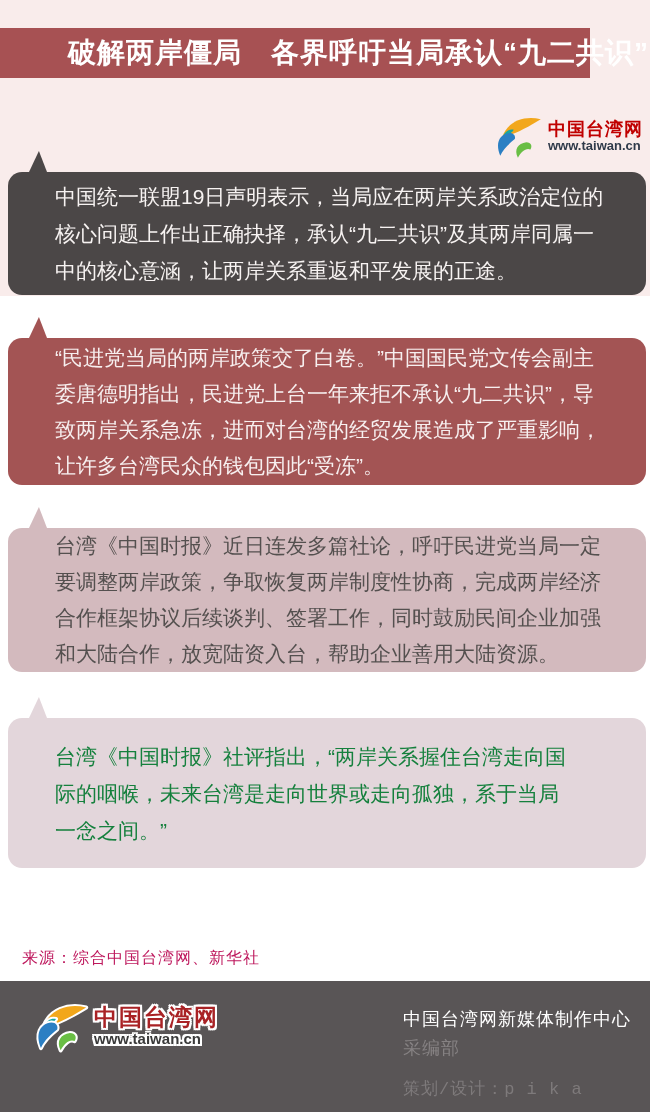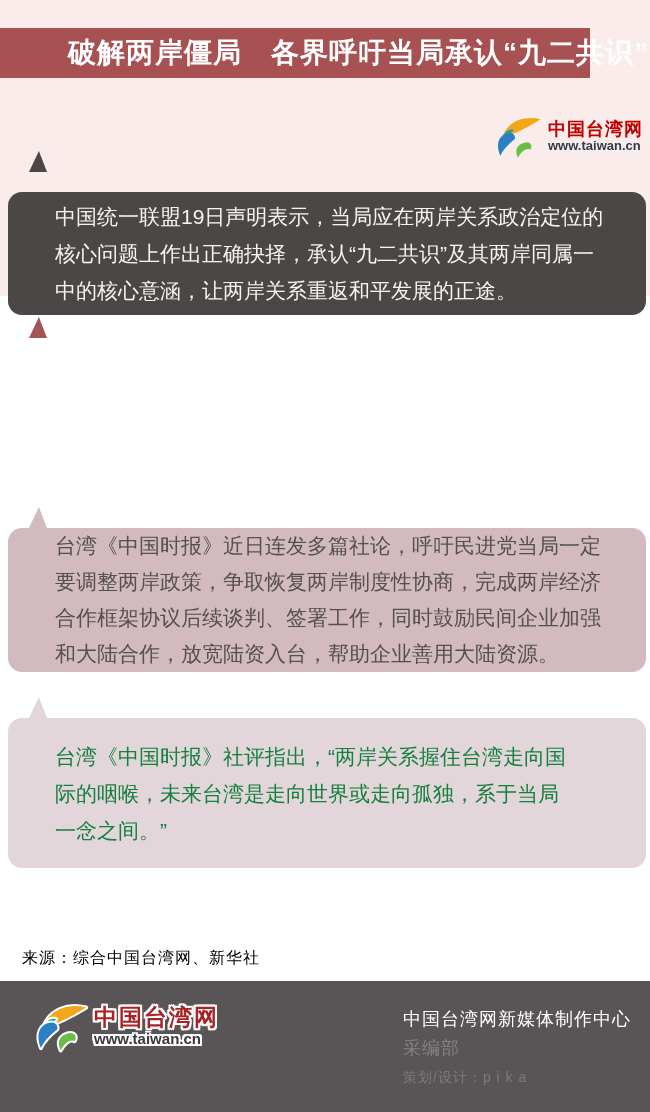--- a/index.html
+++ b/index.html
@@ -39,21 +39,21 @@
   .footer-brand{position:absolute;left:34px;top:14px;display:flex;align-items:center;}
   .footer-brand .swoosh{width:58px;height:62px;flex:0 0 auto;}
   .footer-brand-text{margin-left:2px;}
   .outline-w{text-shadow:-2px -2px 0 #fff,2px -2px 0 #fff,-2px 2px 0 #fff,2px 2px 0 #fff,
              0 -2px 0 #fff,0 2px 0 #fff,-2px 0 0 #fff,2px 0 0 #fff;}
   .footer-brand-name{font-size:23px;font-weight:bold;line-height:25px;letter-spacing:2px;}
   .footer-brand-url{font-size:15px;font-weight:bold;line-height:17px;}
   .footer-credits{position:absolute;left:403px;top:26px;}
   .credit-line{font-size:18px;letter-spacing:1px;}
   .credit-line + .credit-line{margin-top:5px;}
-  .credit-design{font-size:14px;margin-top:9px;letter-spacing:1px;}
+  .credit-design{font-size:17px;margin-top:17px;letter-spacing:1px;font-family:Liberation Mono, monospace;}
 </style>
 </head>
 <body>
 
 <div class="page">
 
   <div class="pink-band" style="background-color: rgb(249, 236, 235);"></div>
 
   <div class="header-bar" style="background-color: rgb(167, 81, 83);">
     <span class="header-title">破解两岸僵局　各界呼吁当局承认“九二共识”</span>
@@ -67,37 +67,40 @@
       <path d="M12 88 C 2 64, 10 46, 30 44 C 38 44, 42 50, 40 56 C 30 64, 18 74, 12 88 Z" fill="#2B7FC3"></path>
       <path d="M46 92 C 38 76, 46 64, 62 62 C 72 62, 74 70, 70 76 C 62 72, 52 80, 46 92 Z" fill="#69BE44"></path>
     </svg>
     <div class="brand-top-text">
       <div class="brand-top-name" style="color: rgb(192, 0, 0);">中国台湾网</div>
       <div class="brand-top-url" style="color: rgb(47, 58, 74);">www.taiwan.cn</div>
     </div>
   </div>
 
   <div class="tail tail1" style="background-color: rgb(75, 71, 71);"></div>
-  <div class="card card1" style="background-color: rgb(75, 71, 71); margin-top: 20px;">
+  <div class="card card1" style="background-color: rgb(75, 71, 71);">
     <div class="card-text" style="color: rgb(247, 243, 242);">中国统一联盟19日声明表示，当局应在两岸关系政治定位的核心问题上作出正确抉择，承认“九二共识”及其两岸同属一中的核心意涵，让两岸关系重返和平发展的正途。</div>
   </div>
 
   <div class="tail tail2" style="background-color: rgb(163, 84, 84);"></div>
+  <div class="card card2" style="background-color: rgb(163, 84, 84);">
+    <div class="card-text" style="color: rgb(247, 239, 239);">“民进党当局的两岸政策交了白卷。”中国国民党文传会副主委唐德明指出，民进党上台一年来拒不承认“九二共识”，导致两岸关系急冻，进而对台湾的经贸发展造成了严重影响，让许多台湾民众的钱包因此“受冻”。</div>
+  </div>
 
   <div class="tail tail3" style="background-color: rgb(211, 186, 190);"></div>
   <div class="card card3" style="background-color: rgb(211, 186, 190);">
     <div class="card-text" style="color: rgb(84, 80, 79);">台湾《中国时报》近日连发多篇社论，呼吁民进党当局一定要调整两岸政策，争取恢复两岸制度性协商，完成两岸经济合作框架协议后续谈判、签署工作，同时鼓励民间企业加强和大陆合作，放宽陆资入台，帮助企业善用大陆资源。</div>
   </div>
 
   <div class="tail tail4" style="background-color: rgb(227, 214, 219);"></div>
   <div class="card card4" style="background-color: rgb(227, 214, 219);">
     <div class="card-text" style="color: #15803d;">台湾《中国时报》社评指出，“两岸关系握住台湾走向国际的咽喉，未来台湾是走向世界或走向孤独，系于当局一念之间。”</div>
   </div>
 
-  <div class="source" style="color: #000000;">来源：综合中国台湾网、新华社</div>
+  <div class="source" style="color: #be185d;">来源：综合中国台湾网、新华社</div>
 
   <div class="footer" style="background-color: rgb(89, 85, 86);">
     <div class="footer-brand">
       <svg class="swoosh" viewBox="0 0 100 100" aria-hidden="true">
         <g stroke="#ffffff" stroke-width="7" stroke-linejoin="round" paint-order="stroke">
           <path d="M16 52 C 26 22, 58 10, 90 18 C 64 34, 38 48, 16 52 Z" fill="#F2A71B"></path>
           <path d="M16 52 C 22 40, 30 36, 38 38 C 34 44, 26 50, 16 52 Z" fill="#18A5A0"></path>
           <path d="M12 88 C 2 64, 10 46, 30 44 C 38 44, 42 50, 40 56 C 30 64, 18 74, 12 88 Z" fill="#2B7FC3"></path>
           <path d="M46 92 C 38 76, 46 64, 62 62 C 72 62, 74 70, 70 76 C 62 72, 52 80, 46 92 Z" fill="#69BE44"></path>
         </g>

